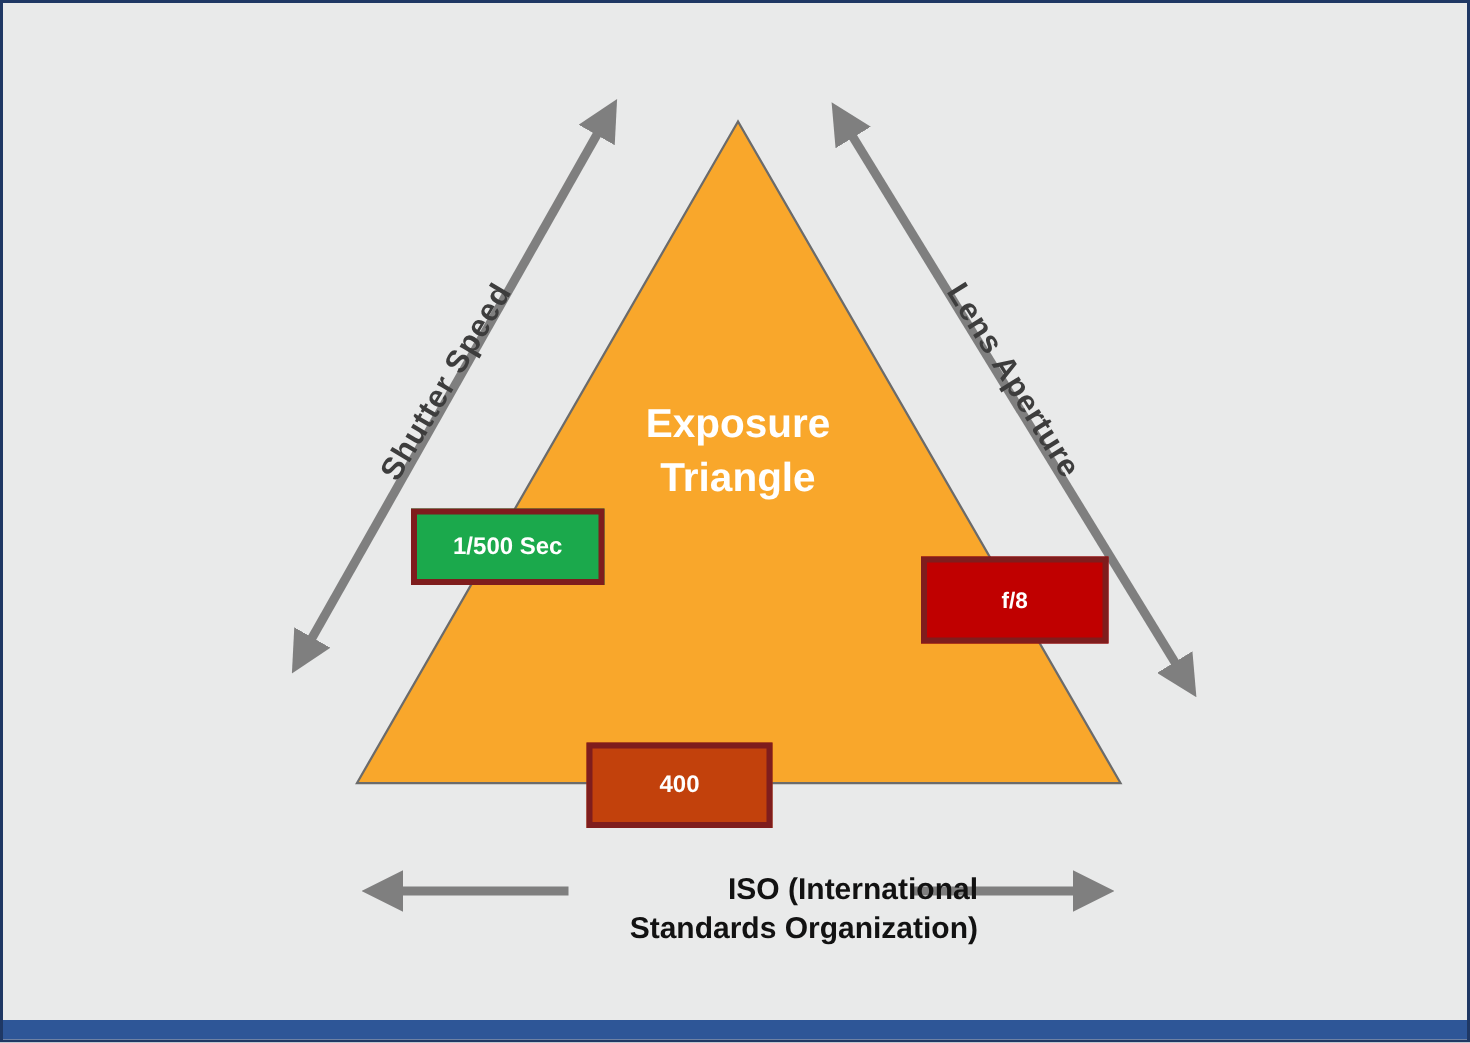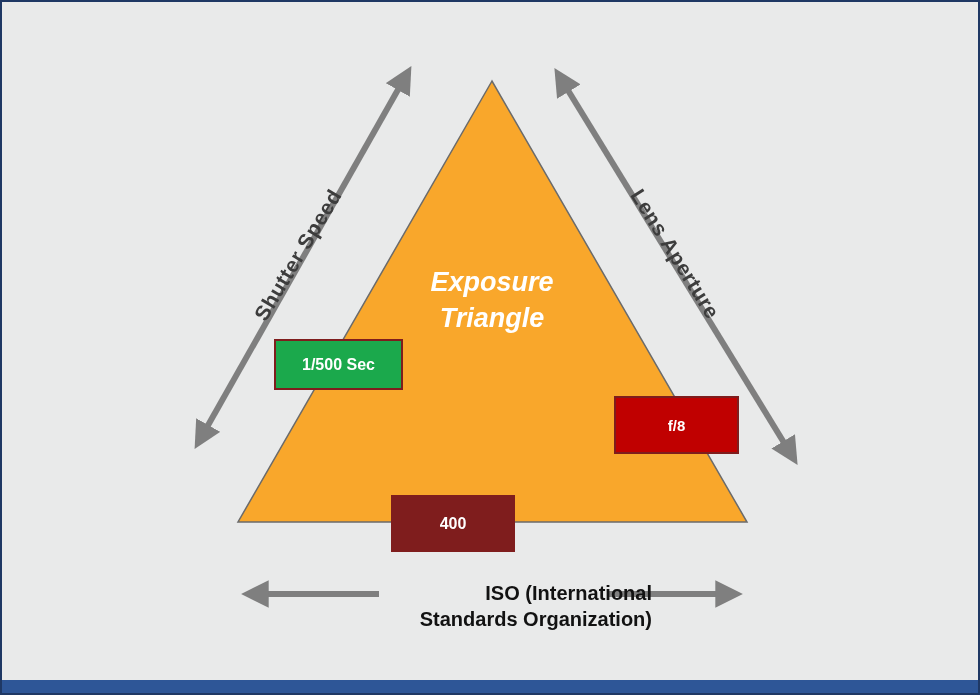--- a/index.html
+++ b/index.html
@@ -36,21 +36,20 @@
     position: absolute;
     left: 350px;
     top: 262px;
     width: 280px;
     text-align: center;
     color: #ffffff;
     font-size: 27px;
     font-weight: bold;
     line-height: 1.35;
     white-space: pre-line;
-    font-style: italic;
   }
   .side-label {
     position: absolute;
     width: 220px;
     text-align: center;
     font-size: 21px;
     font-weight: bold;
     color: #3d3d3d;
     letter-spacing: 0.5px;
   }
@@ -64,45 +63,45 @@
     top: 240px;
     transform: rotate(58deg);
   }
   .value-box {
     position: absolute;
     display: flex;
     align-items: center;
     justify-content: center;
     color: #ffffff;
     font-weight: bold;
-    border: 2px solid #7f1d1d;
+    border: 4px solid #7f1d1d;
     box-sizing: border-box;
   }
   .value-box.shutter {
     left: 272px;
     top: 337px;
     width: 129px;
     height: 51px;
     background: #1ba94c;
     font-size: 16px;
   }
   .value-box.aperture {
     left: 612px;
-    top: 394px;
+    top: 369px;
     width: 125px;
     height: 58px;
     background: #c00000;
     font-size: 15px;
   }
   .value-box.iso {
     left: 389px;
     top: 493px;
     width: 124px;
     height: 57px;
-    background: #7f1d1d;
+    background: #c2410c;
     font-size: 16px;
   }
   .iso-label {
     position: absolute;
     left: 330px;
     top: 578px;
     width: 320px;
     text-align: right;
     font-size: 20px;
     font-weight: bold;

